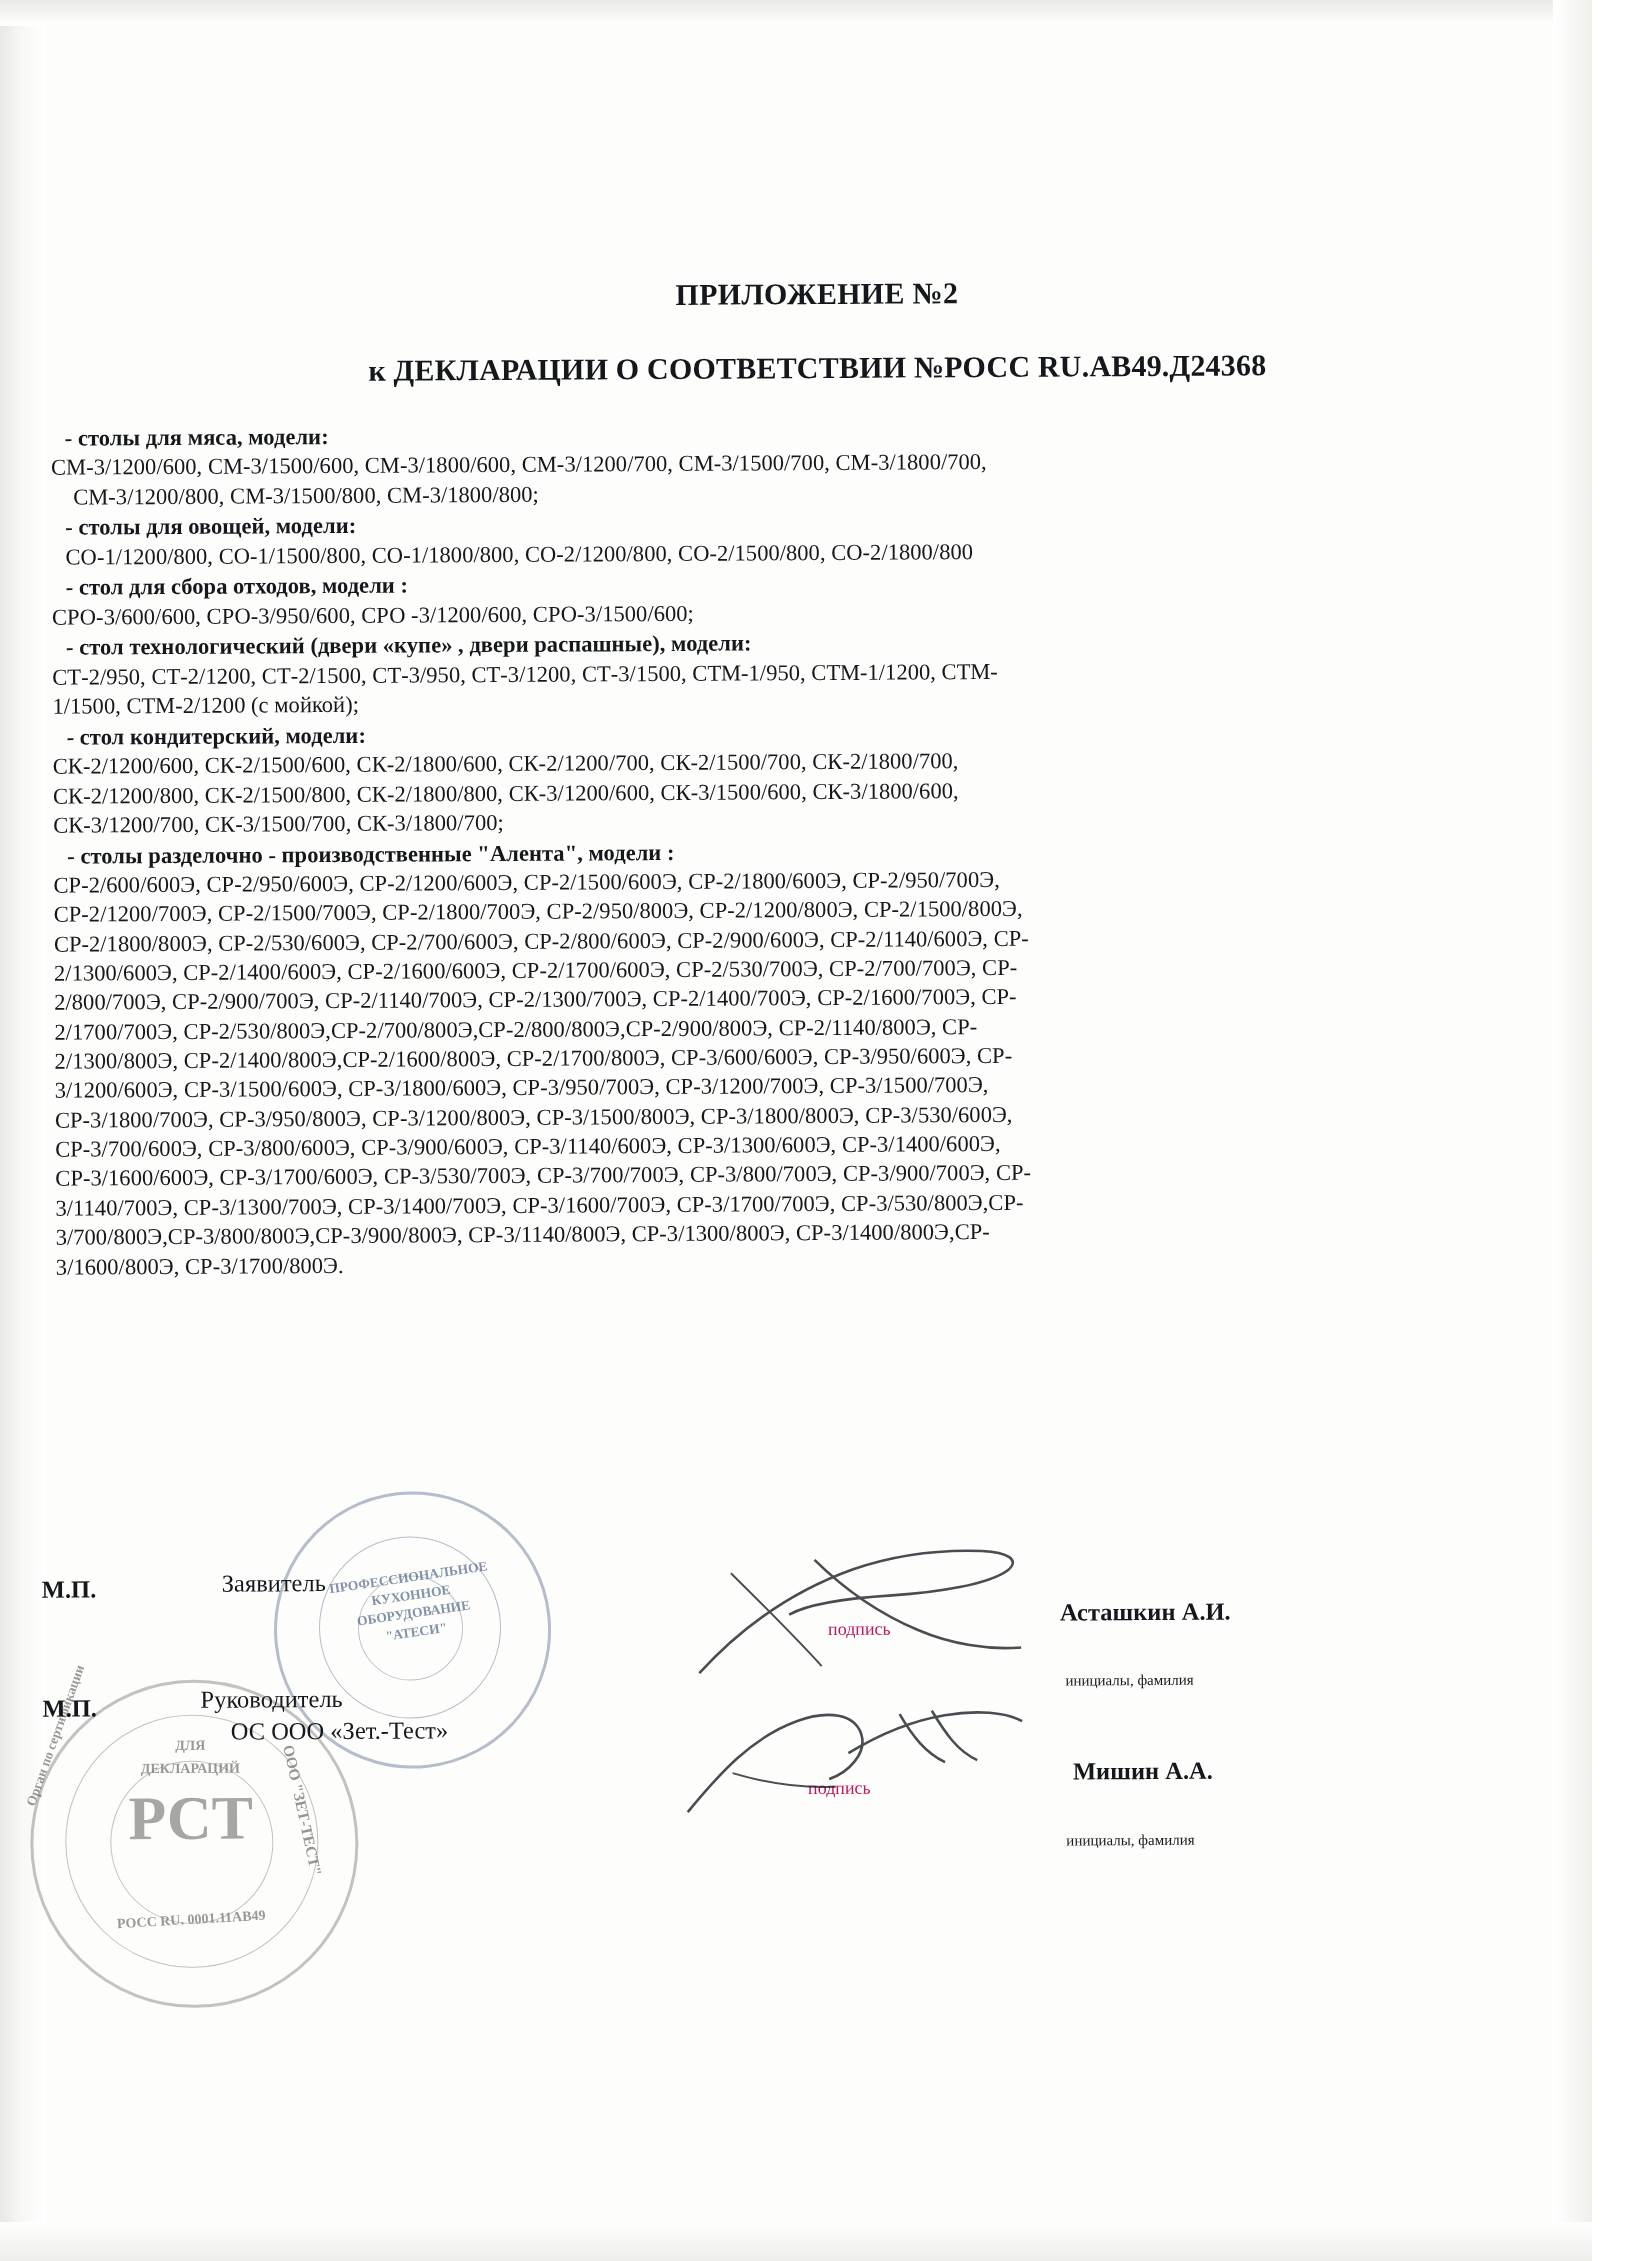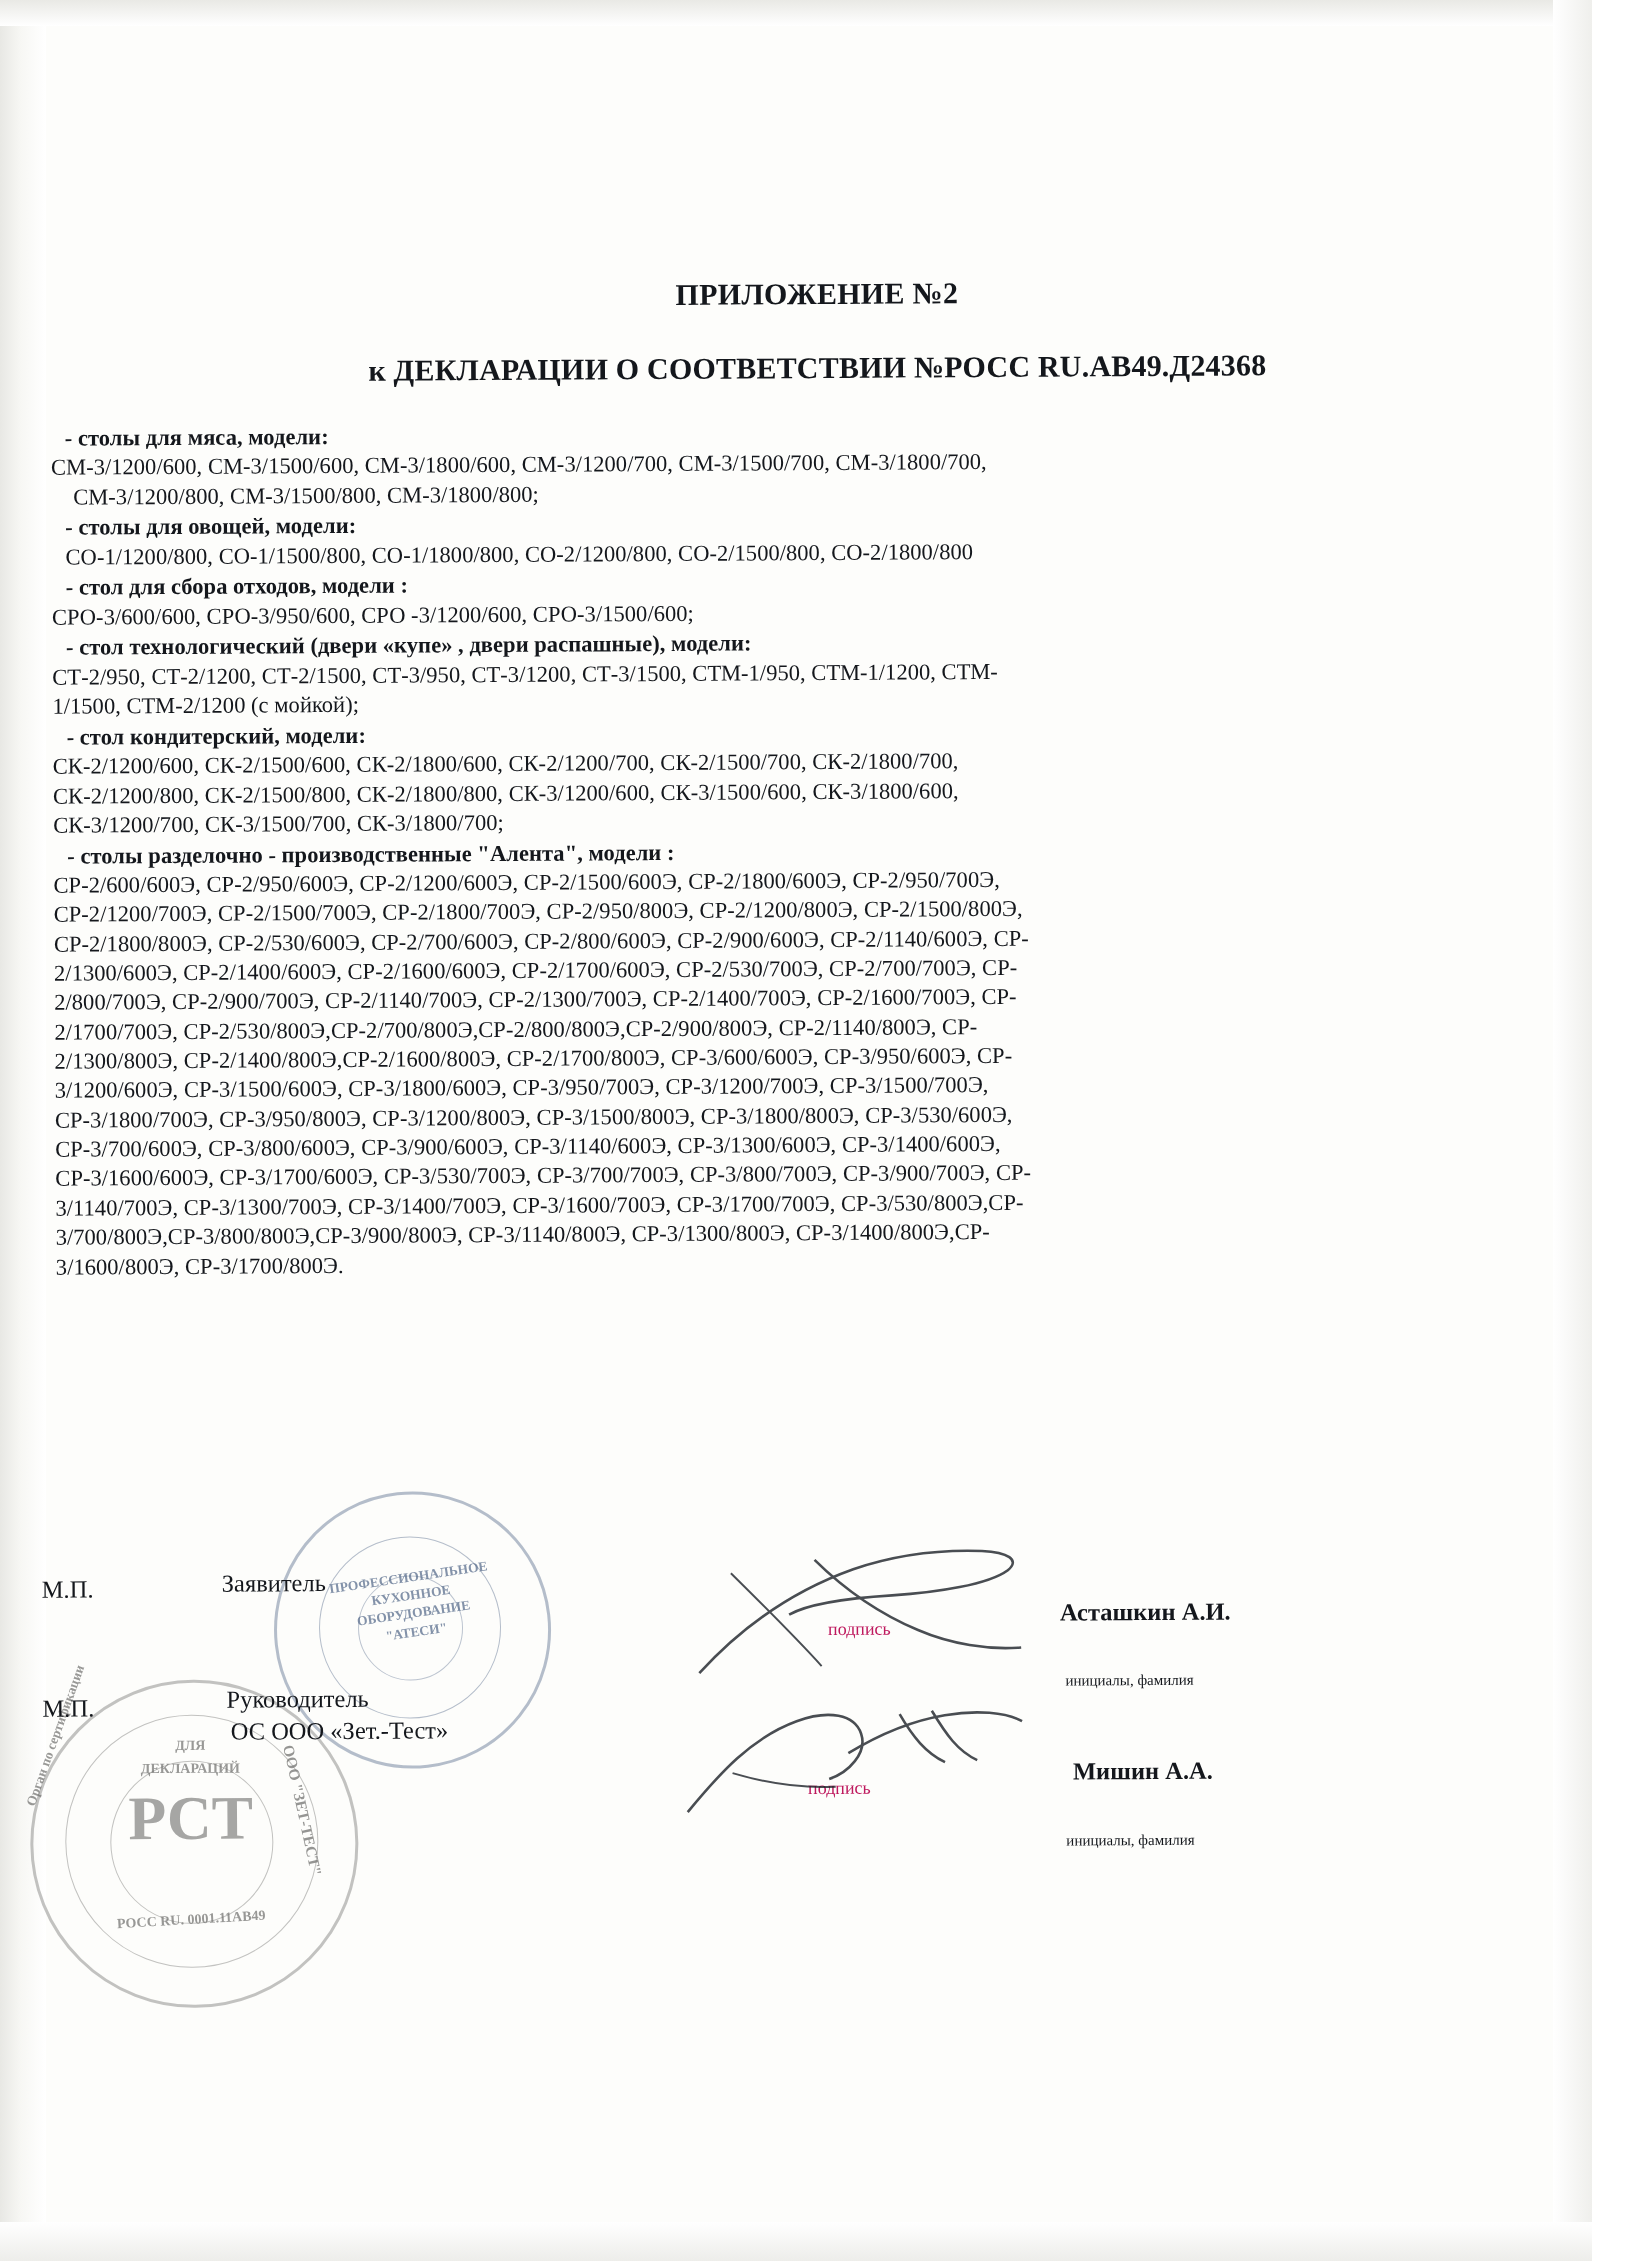--- a/index.html
+++ b/index.html
@@ -97,31 +97,31 @@
   }
   .indent-1 { margin-left: 14px; }
   .indent-2 { margin-left: 22px; }
 
   
   .sig-area { position: absolute; left: 0; top: 1521px; width: 1644px; height: 516px; }
 
   .mp {
     position: absolute;
     font-size: 24.5px;
-    font-weight: normal;
+    font-weight: bold;
   }
   .mp-1 { left: 39px; top: 50px; }
   .mp-2 { left: 39px; top: 169px; }
 
   .role {
     position: absolute;
     font-size: 24.5px;
   }
   .role-1 { left: 219px; top: 45px; }
-  .role-2 { left: 223px; top: 161px; }
+  .role-2 { left: 197px; top: 161px; }
   .role-2b { left: 227px; top: 193px; }
 
   .sigword {
     position: absolute;
     font-size: 18px;
     color: #be185d;
   }
   .sigword-1 { left: 825px; top: 98px; }
   .sigword-2 { left: 804px; top: 257px; }
 

